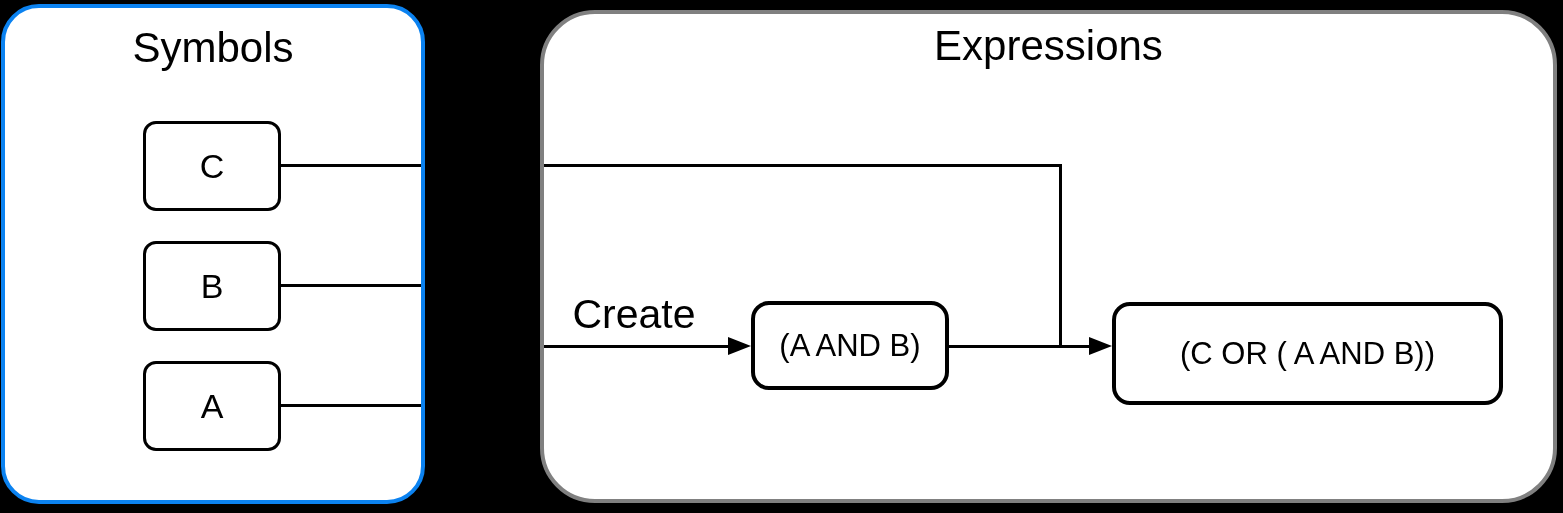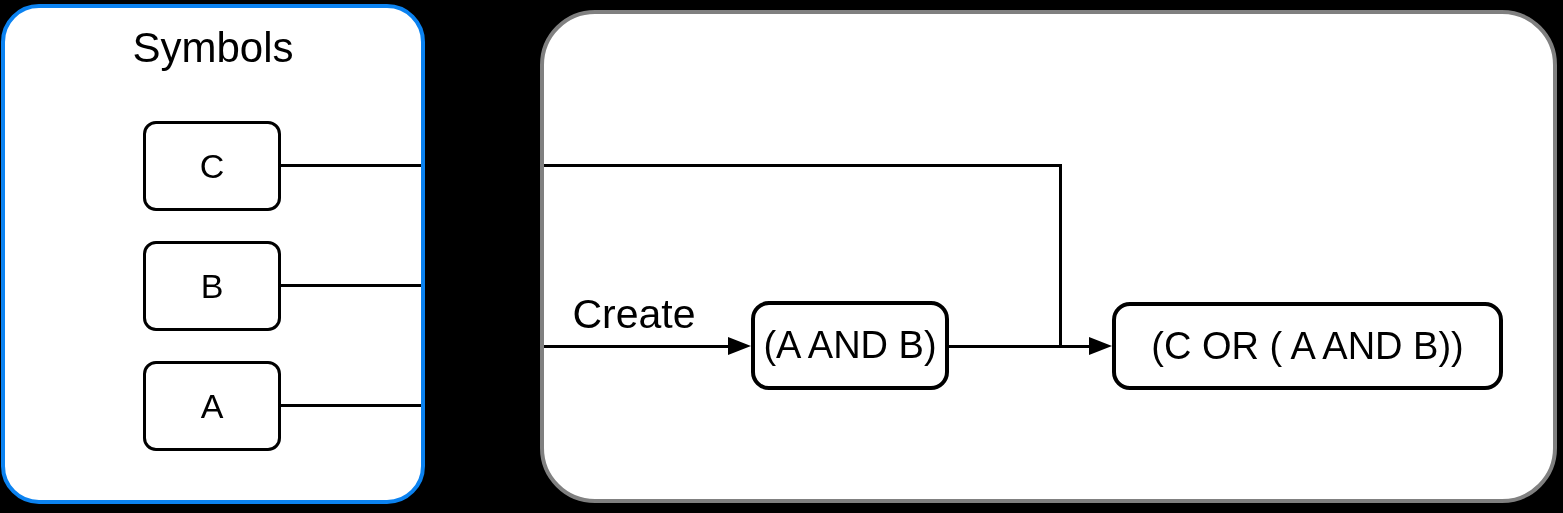--- a/index.html
+++ b/index.html
@@ -52,21 +52,21 @@
   }
   .symbol-node{
     width:138px;height:90px;
     border:3px solid var(--line);
     border-radius:13px;
     font-size:34px;
   }
   .expr-node{
     border:4px solid var(--line);
     border-radius:18px;
-    font-size:38px;
+    font-size:31px;
   }
   .hline{position:absolute;height:3px;background:var(--line);}
   .vline{position:absolute;width:3px;background:var(--line);}
   .arrowhead{
     position:absolute;width:0;height:0;
     border-top:9px solid transparent;
     border-bottom:9px solid transparent;
     border-left:23px solid var(--line);
   }
   .edge-label{
@@ -95,33 +95,34 @@
     <div class="node symbol-node" style="left:138px;top:353px;">
       <span>A</span>
     </div>
 
     <div class="hline" style="left:276px;top:156px;width:140px;"></div>
     <div class="hline" style="left:276px;top:276px;width:140px;"></div>
     <div class="hline" style="left:276px;top:396px;width:140px;"></div>
   </div>
 
   <div class="panel expressions">
+    <div class="panel-title">Expressions</div>
 
     <div class="hline" style="left:0;top:150px;width:518px;"></div>
     <div class="vline" style="left:515px;top:150px;height:184px;"></div>
 
     <div class="hline" style="left:0;top:331px;width:185px;"></div>
     <div class="arrowhead" style="left:184px;top:323px;"></div>
     <div class="edge-label" style="left:10px;top:283px;">Create</div>
 
     <div class="node expr-node" style="left:207px;top:287px;width:198px;height:89px;">
       <span>(A AND B)</span>
     </div>
 
     <div class="hline" style="left:405px;top:331px;width:141px;"></div>
     <div class="arrowhead" style="left:545px;top:323px;"></div>
 
-    <div class="node expr-node" style="left:568px;top:288px;width:391px;height:88px;">
+    <div class="node expr-node" style="left:568px;top:288px;width:391px;height:103px;">
       <span>(C OR ( A AND B))</span>
     </div>
   </div>
 
 </div>
 
 </body></html>

